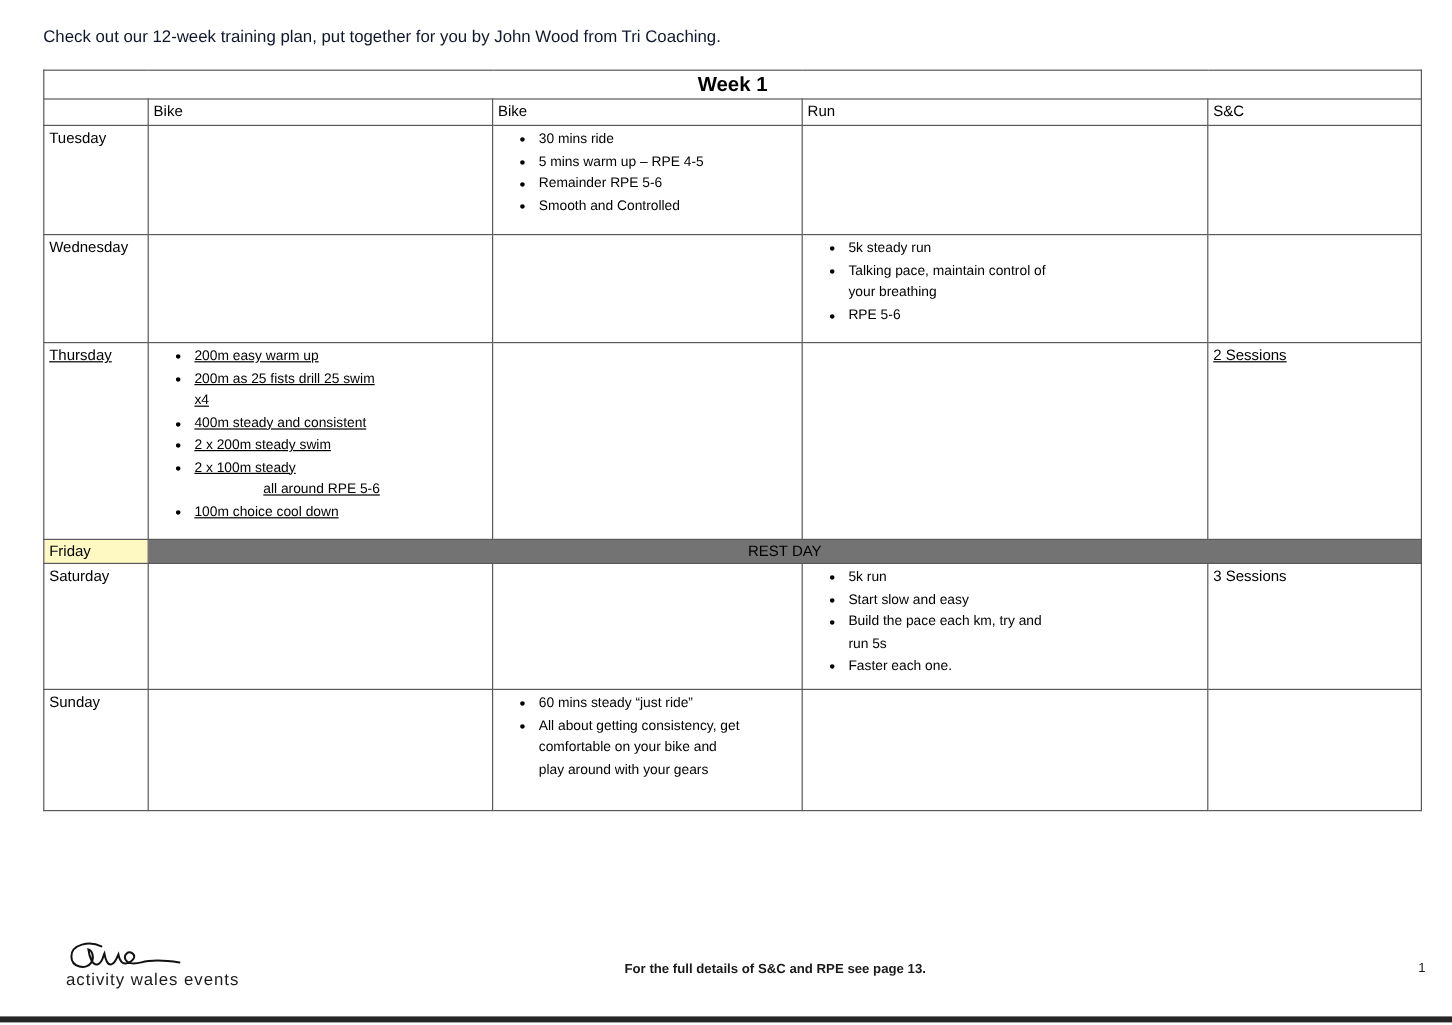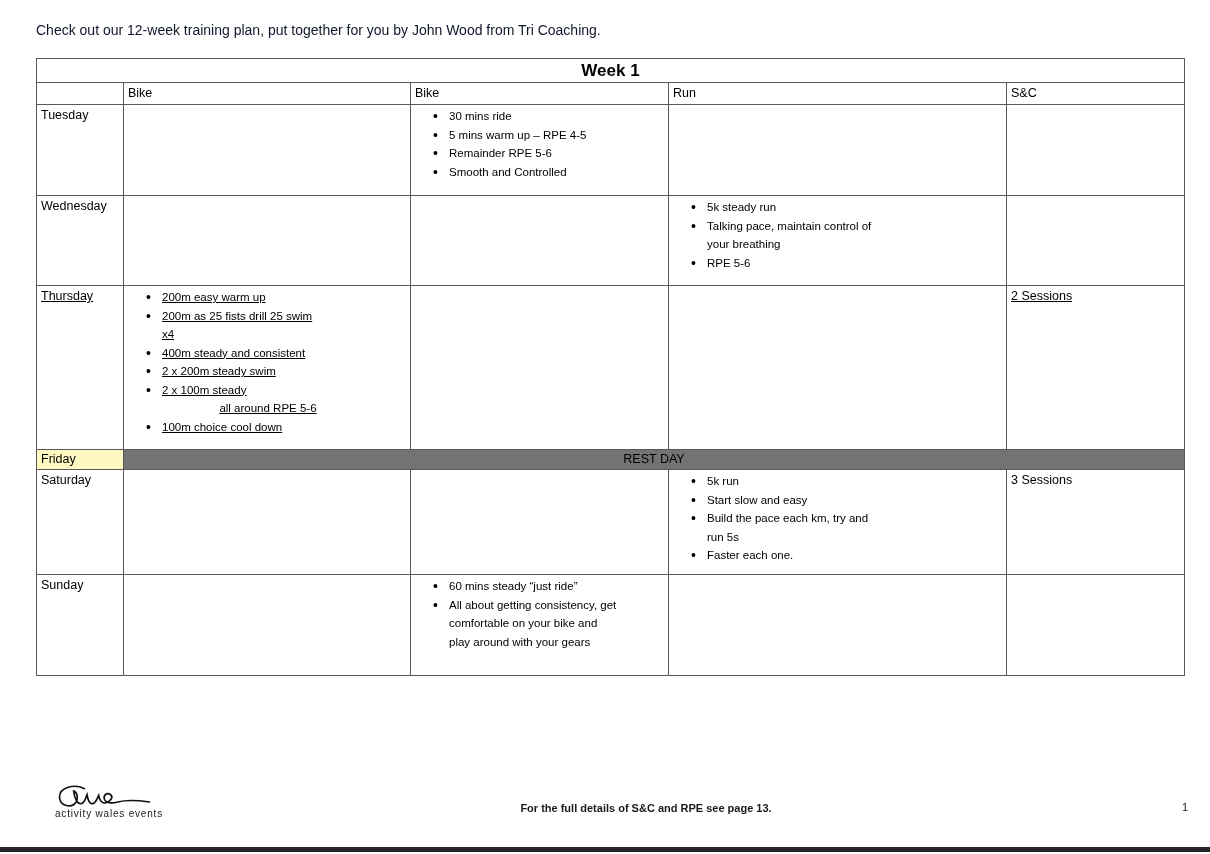--- a/index.html
+++ b/index.html
@@ -44,21 +44,21 @@
   }
   .li.bullet::before{
     content:"\2022";
     position:absolute;left:18px;top:0;
     font-size:14px;line-height:18.5px;
   }
   .li.plain{padding-left:2px;text-align:center;}
   .footer-logo{position:absolute;left:52px;top:782px;width:130px;}
   .footer-logo svg{display:block;}
   .logo-caption{
-    font-size:10px;letter-spacing:0.8px;color:#1a1a1a;
+    font-size:14px;letter-spacing:0.8px;color:#1a1a1a;
     margin-top:-4px;padding-left:3px;white-space:nowrap;
   }
   .footer-note{
     position:absolute;left:36px;top:802px;width:1148px;
     padding-left:72px;box-sizing:border-box;
     text-align:center;font-size:11px;font-weight:bold;color:#1a1a1a;
   }
   .page-number{
     position:absolute;left:1168px;top:801px;width:20px;
     text-align:right;font-size:11px;color:#1a1a1a;

